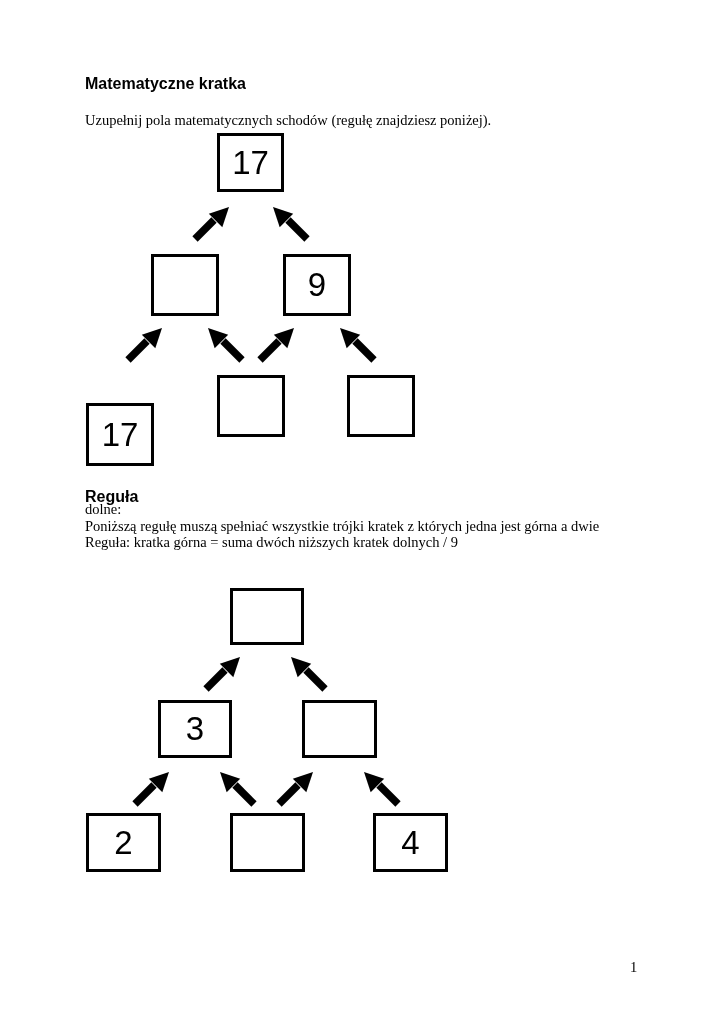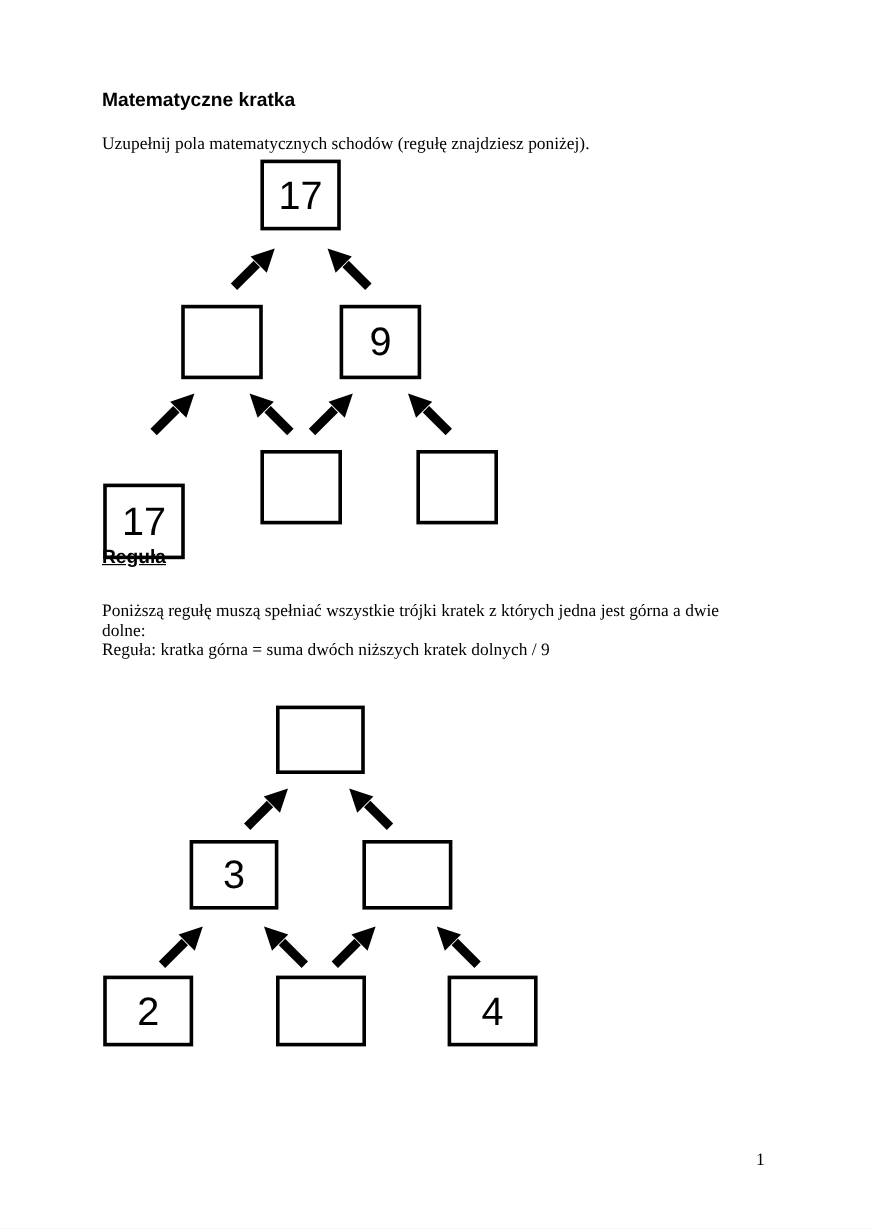--- a/index.html
+++ b/index.html
@@ -93,24 +93,24 @@
     <svg class="arr" style="left:255px; top:325px;" viewBox="0 0 42 38">
       <path d="M39 3 L32.3 23.2 L18.8 9.7 Z" fill="#000"></path>
       <line x1="5" y1="35" x2="24" y2="16" stroke="#000" stroke-width="7.5"></line>
     </svg>
     <svg class="arr" style="left:337px; top:325px;" viewBox="0 0 42 38">
       <path d="M3 3 L9.7 23.2 L23.2 9.7 Z" fill="#000"></path>
       <line x1="37" y1="35" x2="18" y2="16" stroke="#000" stroke-width="7.5"></line>
     </svg>
   </div>
 
-  <div class="heading" style="left:85px; top:456px;text-decoration:underline;">Reguła</div>
+  <div class="heading" style="left:85px; top:488px;">Reguła</div>
   <div class="bodytext" style="left:85px; top:501px;">
+    <div>dolne:</div>
     <div>Poniższą regułę muszą spełniać wszystkie trójki kratek z których jedna jest górna a dwie</div>
-    <div>dolne:</div>
     <div>Reguła: kratka górna = suma dwóch niższych kratek dolnych / 9</div>
   </div>
 
   <div>
     <div class="cell" style="left:230px; top:588px; width:74px; height:57px;">
       <span></span>
     </div>
     <div class="cell" style="left:158px; top:700px; width:74px; height:58px;">
       <span>3</span>
     </div>

